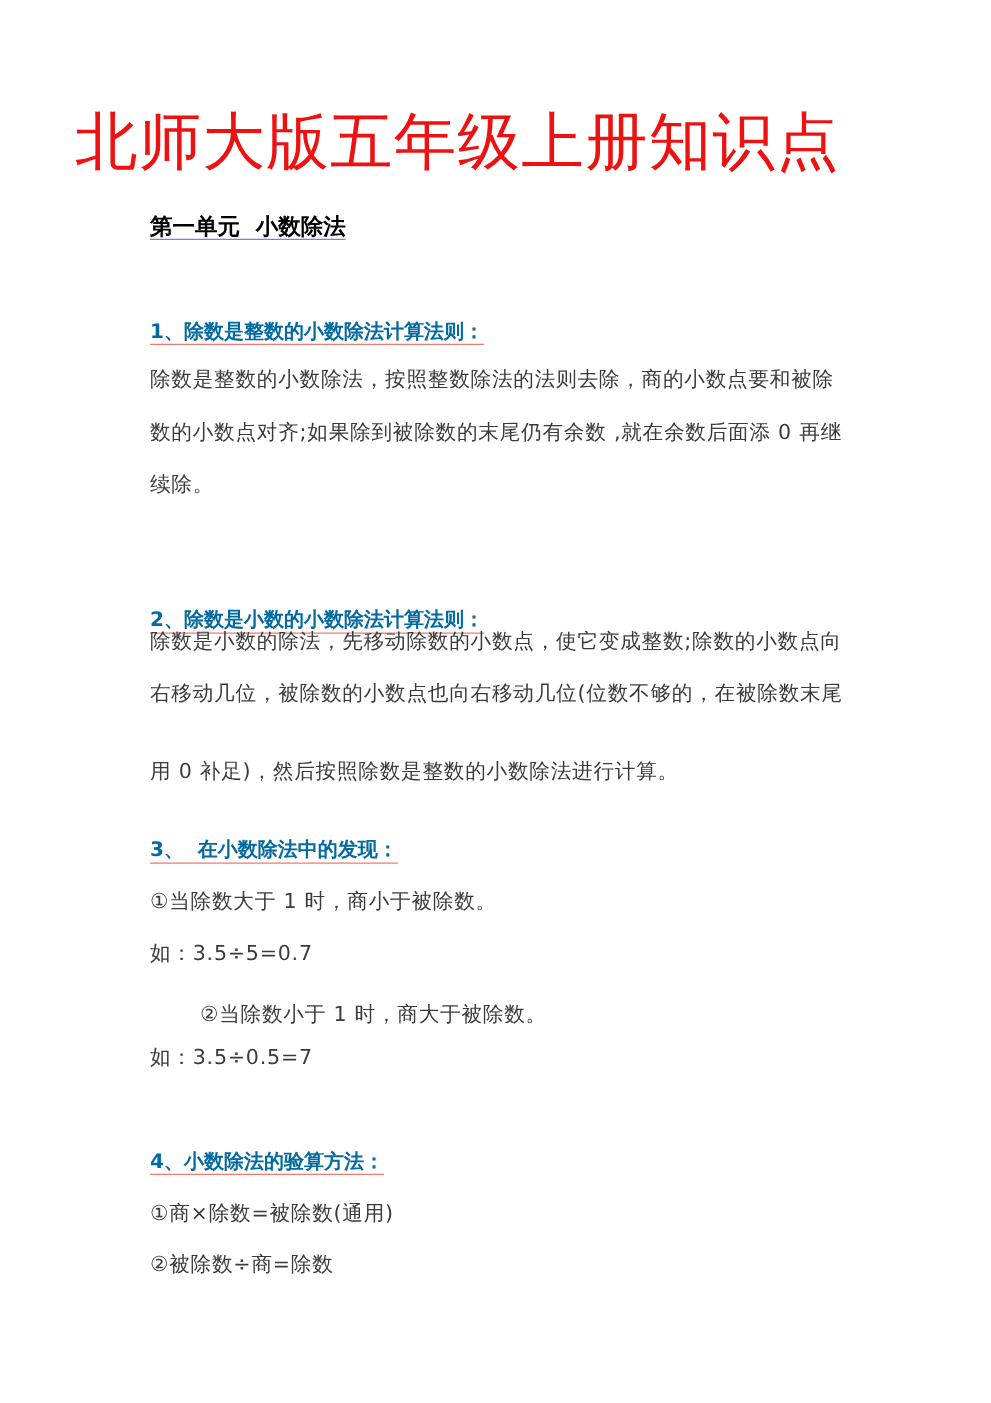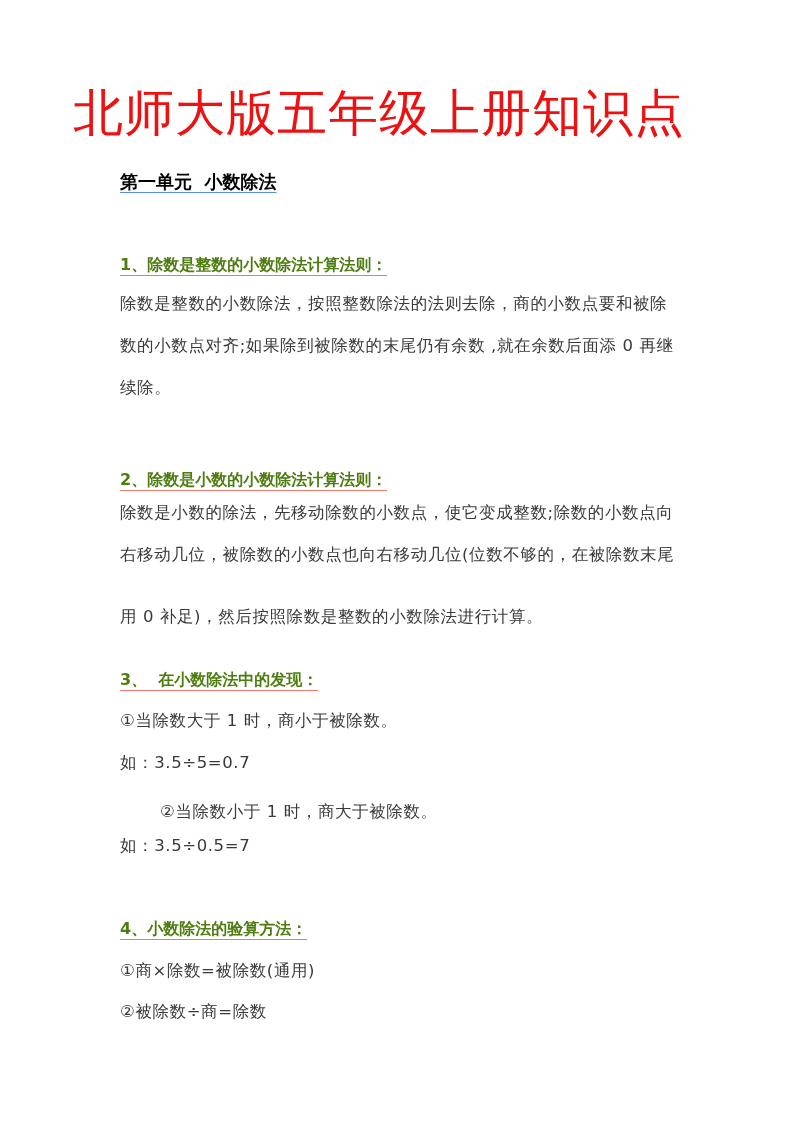--- a/index.html
+++ b/index.html
@@ -15,21 +15,21 @@
       font-family: "DejaVu Sans", "Liberation Sans", sans-serif;
       color: #333333;
     }
     .page-title {
       position: absolute;
       left: 0;
       width: 685px;
       top: 78px;
       padding-left: 60px;
       box-sizing: border-box;
-      text-align: right;
+      text-align: left;
       font-size: 50px;
       line-height: 70px;
       color: #ee1111;
       letter-spacing: 1px;
       white-space: nowrap;
     }
     .unit-title {
       position: absolute;
       left: 120px;
       top: 169px;
@@ -41,21 +41,21 @@
       text-decoration-color: #5b8de0;
       text-underline-offset: 4px;
       white-space: pre;
     }
     .section-heading {
       position: absolute;
       left: 120px;
       font-size: 16px;
       font-weight: bold;
       line-height: 24px;
-      color: #4d7c0f;
+      color: #0369a1;
       text-decoration: underline;
       text-decoration-color: #f07a70;
       text-underline-offset: 5px;
       white-space: pre;
     }
     .body-line {
       position: absolute;
       left: 120px;
       width: 560px;
       font-size: 16.5px;
@@ -72,21 +72,21 @@
 
   <div class="page-title">北师大版五年级上册知识点</div>
 
   <div class="unit-title">第一单元  小数除法</div>
 
   <div class="section-heading" style="top:253px;">1、除数是整数的小数除法计算法则：</div>
   <div class="body-line" style="top:292px;">除数是整数的小数除法，按照整数除法的法则去除，商的小数点要和被除</div>
   <div class="body-line" style="top:334px;">数的小数点对齐;如果除到被除数的末尾仍有余数 ,就在余数后面添 0 再继</div>
   <div class="body-line" style="top:376px;">续除。</div>
 
-  <div class="section-heading" style="top:468px;">2、除数是小数的小数除法计算法则：</div>
+  <div class="section-heading" style="top:484px;">2、除数是小数的小数除法计算法则：</div>
   <div class="body-line" style="top:501px;">除数是小数的除法，先移动除数的小数点，使它变成整数;除数的小数点向</div>
   <div class="body-line" style="top:543px;">右移动几位，被除数的小数点也向右移动几位(位数不够的，在被除数末尾</div>
   <div class="body-line" style="top:585px;margin-top:20px;">用 0 补足)，然后按照除数是整数的小数除法进行计算。</div>
 
   <div class="section-heading" style="top:668px;">3、  在小数除法中的发现：</div>
   <div class="body-line" style="top:709px;">①当除数大于 1 时，商小于被除数。</div>
   <div class="body-line" style="top:751px;">如：3.5÷5=0.7</div>
   <div class="body-line" style="top:800px;margin-left:40px;">②当除数小于 1 时，商大于被除数。</div>
   <div class="body-line" style="top:834px;">如：3.5÷0.5=7</div>
 

